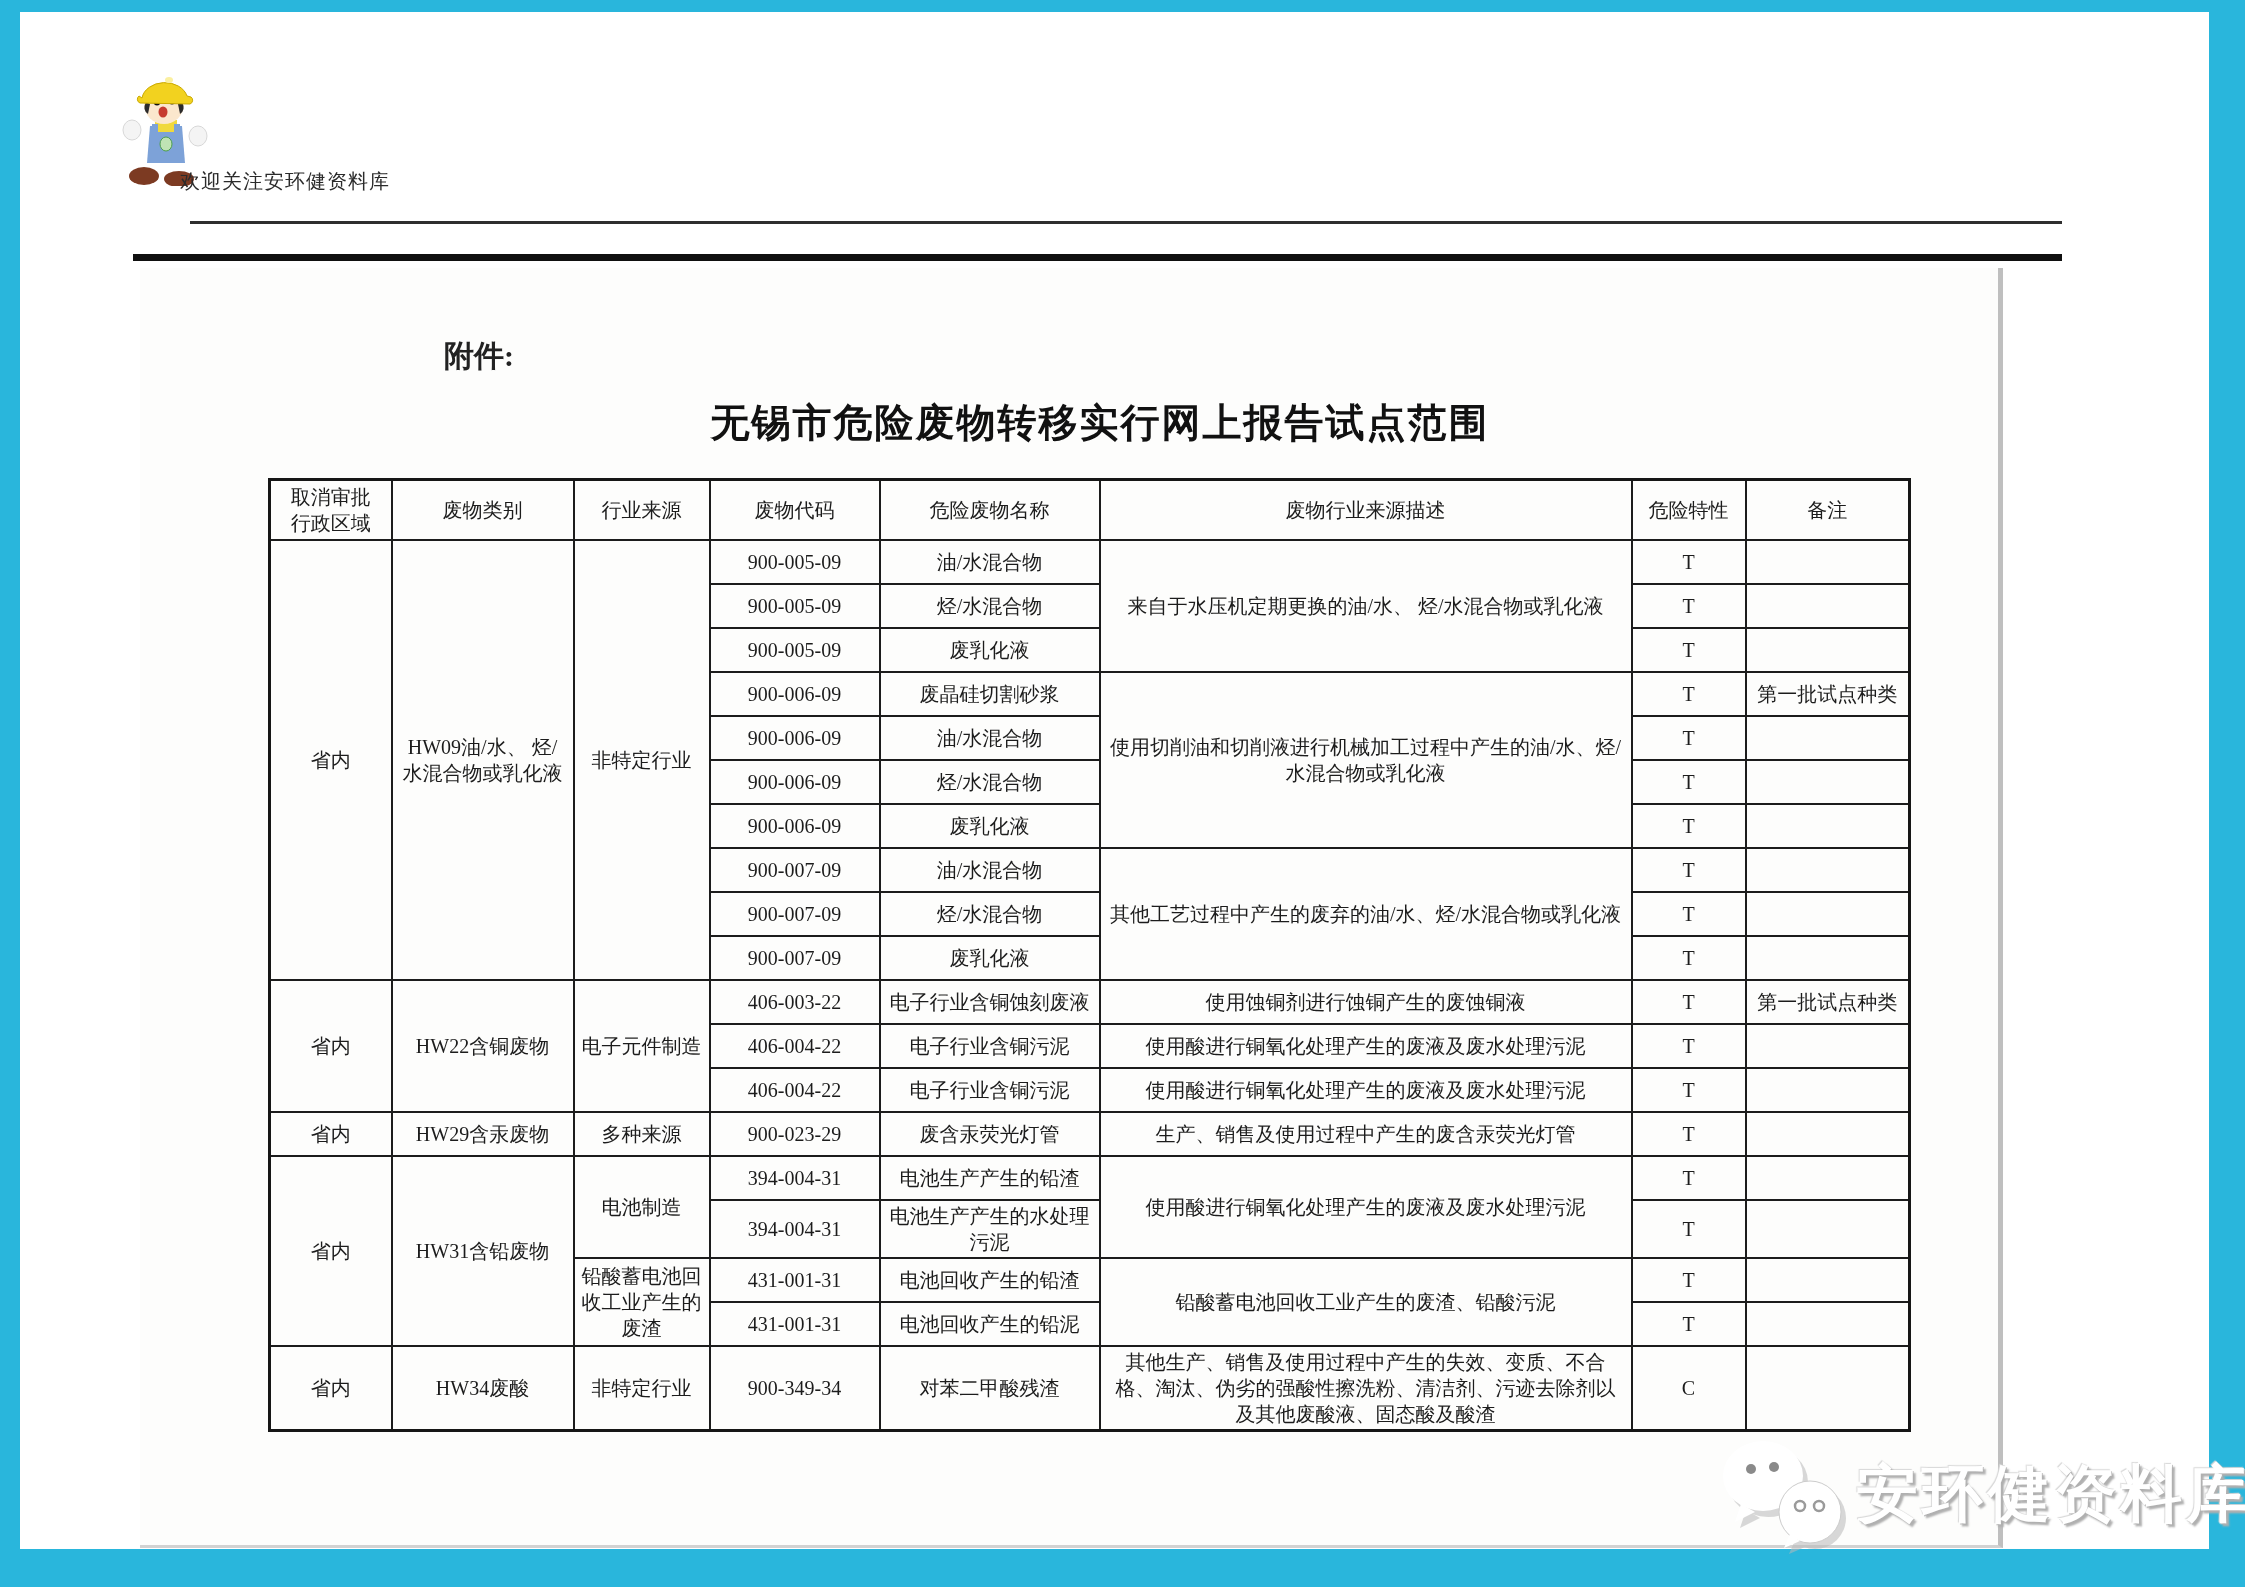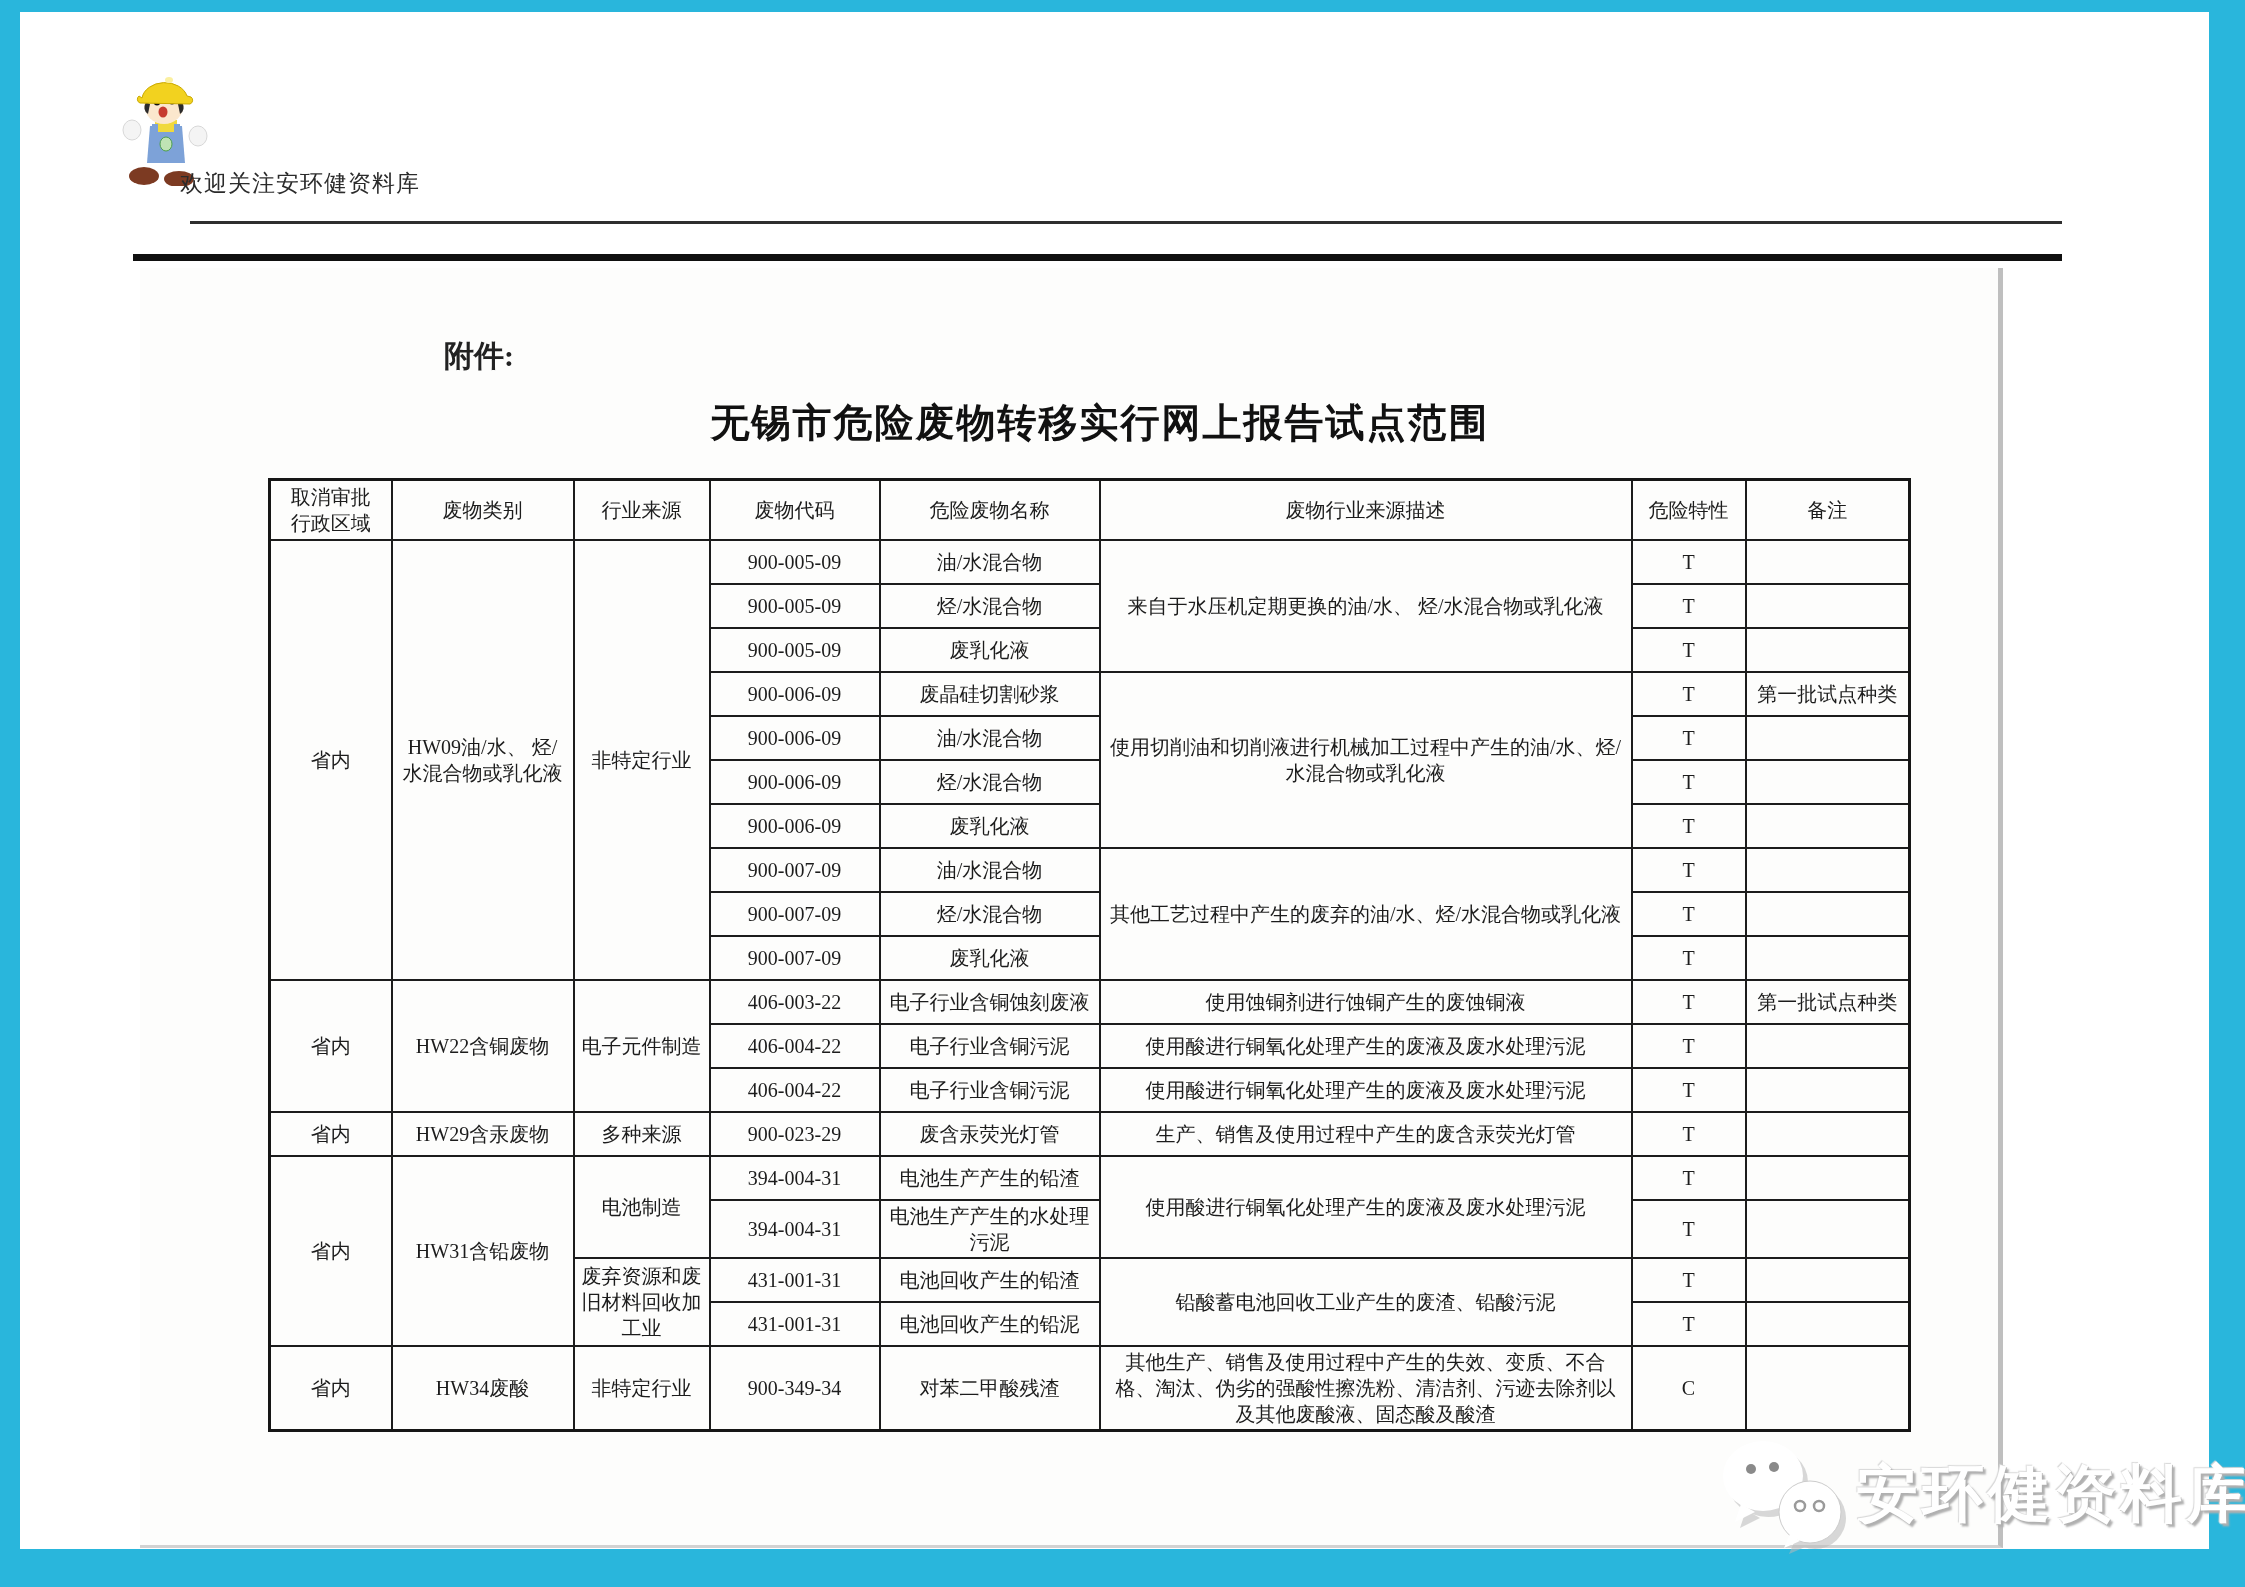--- a/index.html
+++ b/index.html
@@ -10,21 +10,21 @@
     color:#1c1c1c;
   }
   .frame{position:absolute;inset:0;}
   .page{
     position:absolute;left:20px;top:12px;width:2189px;height:1537px;
     background:#ffffff;
   }
   
   .mascot{position:absolute;left:122px;top:68px;width:86px;height:118px;}
   .welcome{
-    position:absolute;left:180px;top:168px;font-size:23px;color:#2b2b2b;
+    position:absolute;left:180px;top:168px;font-size:20px;color:#2b2b2b;
     letter-spacing:1px;
   }
   .rule-thin{position:absolute;left:190px;top:221px;width:1872px;height:3px;background:#2e2e2e;}
   .rule-thick{position:absolute;left:133px;top:254px;width:1929px;height:7px;background:#101010;}
   
   .scan{
     position:absolute;left:140px;top:268px;width:1858px;height:1277px;
     background:#fdfdfc;
     border-right:5px solid #bfbfbf;
     border-bottom:3px solid #d2d2d2;
@@ -231,21 +231,21 @@
           <td>T</td>
           <td></td>
         </tr>
         <tr>
           <td>394-004-31</td>
           <td>电池生产产生的水处理污泥</td>
           <td>T</td>
           <td></td>
         </tr>
         <tr>
-          <td rowspan="2">废弃资源和废旧材料回收加工业</td>
+          <td rowspan="2">铅酸蓄电池回收工业产生的废渣</td>
           <td>431-001-31</td>
           <td>电池回收产生的铅渣</td>
           <td rowspan="2">铅酸蓄电池回收工业产生的废渣、铅酸污泥</td>
           <td>T</td>
           <td></td>
         </tr>
         <tr>
           <td>431-001-31</td>
           <td>电池回收产生的铅泥</td>
           <td>T</td>

